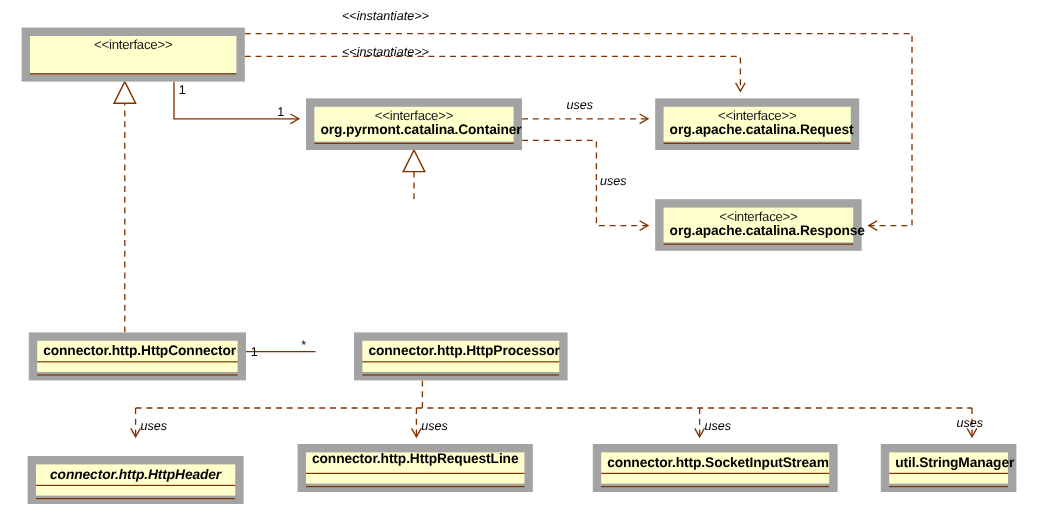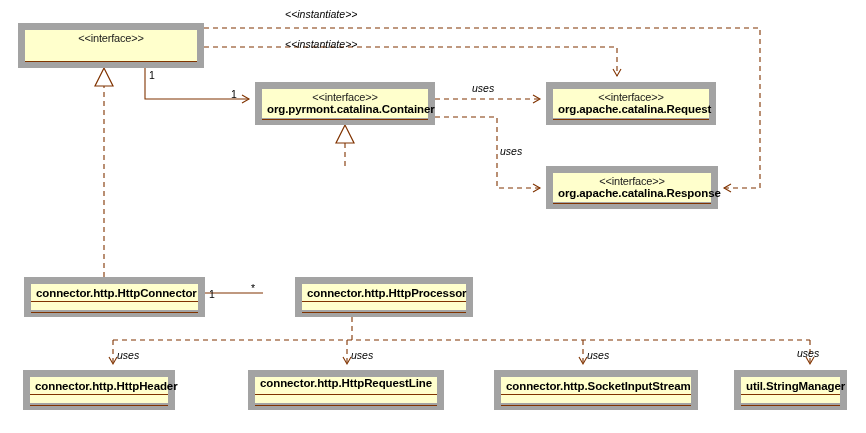--- a/index.html
+++ b/index.html
@@ -197,21 +197,21 @@
   </div>
 
   <div class="uml-class" style="left:263px; top:277px; width:178px; height:40px;margin-left:32px;">
     <div class="uml-header" style="height:18px; padding-top:3px;">
       <span class="cname">connector.http.HttpProcessor</span>
     </div>
     <div class="compartment"></div>
     <div class="compartment last"></div>
   </div>
 
-  <div class="uml-class" style="left:23px; top:370px; width:152px; height:40px;">
+  <div class="uml-class" style="left:23px; top:380px; width:180px; height:40px;font-style:italic;">
     <div class="uml-header" style="height:18px; padding-top:3px;">
       <span class="cname">connector.http.HttpHeader</span>
     </div>
     <div class="compartment"></div>
     <div class="compartment last"></div>
   </div>
 
   <div class="uml-class" style="left:248px; top:370px; width:196px; height:40px;">
     <div class="uml-header" style="height:18px; padding-top:0;">
       <span class="cname">connector.http.HttpRequestLine</span>

